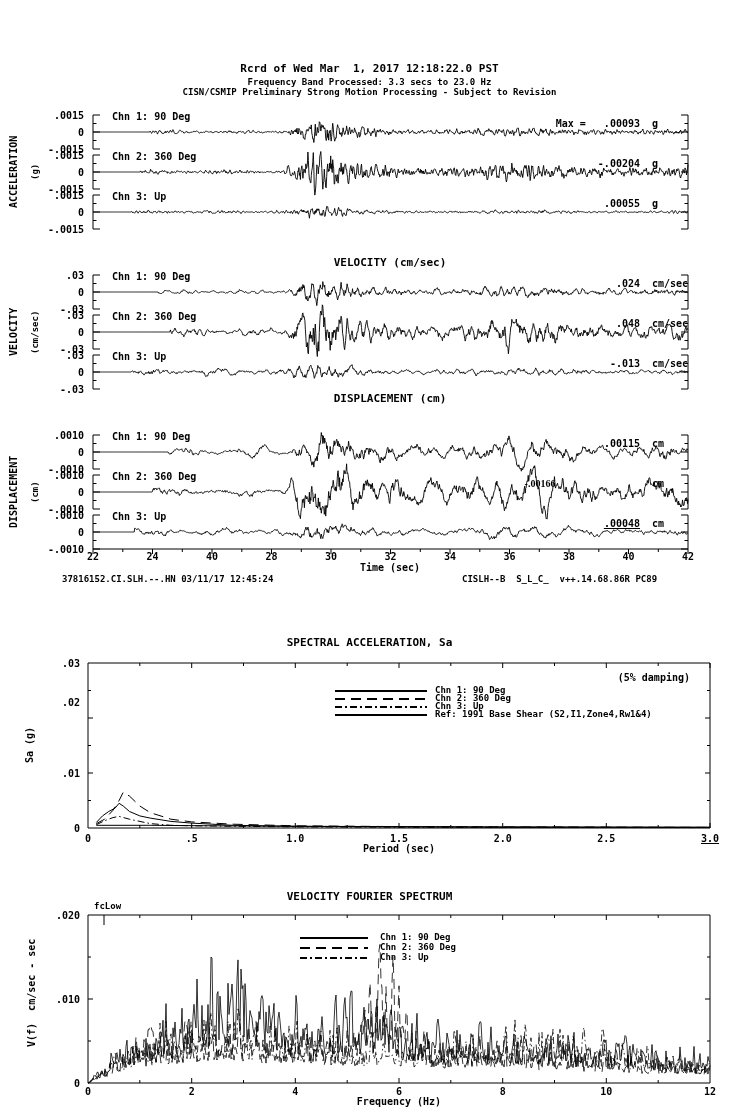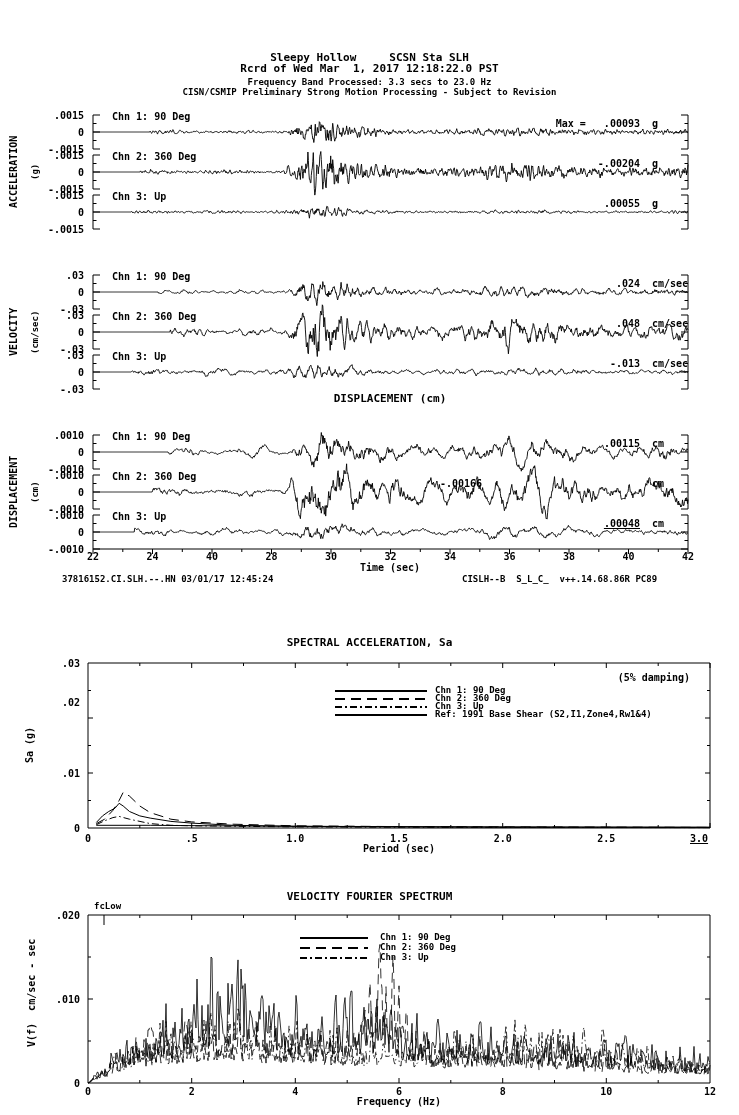--- a/index.html
+++ b/index.html
@@ -20,36 +20,36 @@
   .ls{position:absolute;height:2px}
   .ls-solid{background:#000}
   .ls-longdash{background:repeating-linear-gradient(90deg,#000 0 10px,transparent 10px 16px)}
   .ls-dashdot{background:repeating-linear-gradient(90deg,#000 0 7px,transparent 7px 10px,#000 10px 12px,transparent 12px 15px)}
 </style>
 </head>
 <body>
 
 <div class="page">
 
-  <div class="hdr f11" style="top:52px">Sleepy Hollow     SCSN Sta SLH</div>
   <div class="hdr f11" style="top:63px">Rcrd of Wed Mar  1, 2017 12:18:22.0 PST</div>
   <div class="hdr f9" style="top:77px">Frequency Band Processed: 3.3 secs to 23.0 Hz</div>
   <div class="hdr f9" style="top:87px">CISN/CSMIP Preliminary Strong Motion Processing - Subject to Revision</div>
 
+  <div class="ptitle" style="top:256px">VELOCITY (cm/sec)</div>
   <div class="ptitle" style="top:392px">DISPLACEMENT (cm)</div>
 
   <div class="vtext" style="left:8px;top:112px;height:120px">ACCELERATION</div>
   <div class="vtext" style="left:30px;top:112px;height:120px;font-size:9px">(g)</div>
   <div class="vtext" style="left:8px;top:272px;height:120px">VELOCITY</div>
   <div class="vtext" style="left:30px;top:272px;height:120px;font-size:9px">(cm/sec)</div>
   <div class="vtext" style="left:8px;top:432px;height:120px">DISPLACEMENT</div>
   <div class="vtext" style="left:30px;top:432px;height:120px;font-size:9px">(cm)</div>
 
   <div class="xlab" style="left:290px;top:562px;width:200px">Time (sec)</div>
-  <div class="t f9" style="left:62px;top:574px">37816152.CI.SLH.--.HN 03/01/17 12:45:24</div>
+  <div class="t f9" style="left:62px;top:574px">37816152.CI.SLH.--.HN 03/11/17 12:45:24</div>
   <div class="t f9" style="left:462px;top:574px">CISLH--B  S_L_C_  v++.14.68.86R PC89</div>
 
   <div class="ctitle" style="top:636px">SPECTRAL ACCELERATION, Sa</div>
   <div class="t f10" style="left:490px;top:672px;width:200px;text-align:right">(5% damping)</div>
   <div class="vtext" style="left:24px;top:695px;height:100px">Sa (g)</div>
   <div class="xlab" style="left:299px;top:843px;width:200px">Period (sec)</div>
 
   <div class="ctitle" style="top:890px">VELOCITY FOURIER SPECTRUM</div>
   <div class="t f9" style="left:94px;top:901px">fcLow</div>
   <div class="vtext" style="left:26px;top:905px;height:175px">V(f)  cm/sec - sec</div>
@@ -129,21 +129,21 @@
       <div class="t" style="left: 34px; width: 50px; text-align: right; top: 430px;">.0010</div>
       <div class="t" style="left: 34px; width: 50px; text-align: right; top: 447px;">0</div>
       <div class="t" style="left: 34px; width: 50px; text-align: right; top: 464px;">-.0010</div>
       <div class="t" style="left: 112px; top: 431px;">Chn 1: 90 Deg</div>
       <div class="t" style="left: 440px; width: 200px; text-align: right; top: 438px;">.00115</div>
       <div class="t" style="left: 652px; top: 438px;">cm</div>
       <div class="t" style="left: 34px; width: 50px; text-align: right; top: 470px;">.0010</div>
       <div class="t" style="left: 34px; width: 50px; text-align: right; top: 487px;">0</div>
       <div class="t" style="left: 34px; width: 50px; text-align: right; top: 504px;">-.0010</div>
       <div class="t" style="left: 112px; top: 471px;">Chn 2: 360 Deg</div>
-      <div class="t" style="left: 440px; width: 200px; text-align: left; top: 478px;">-.00166</div>
+      <div class="t" style="left: 440px; width: 200px; text-align: center; top: 478px; font-family: Liberation Serif, serif;">-.00166</div>
       <div class="t" style="left: 652px; top: 478px;">cm</div>
       <div class="t" style="left: 34px; width: 50px; text-align: right; top: 510px;">.0010</div>
       <div class="t" style="left: 34px; width: 50px; text-align: right; top: 527px;">0</div>
       <div class="t" style="left: 34px; width: 50px; text-align: right; top: 544px;">-.0010</div>
       <div class="t" style="left: 112px; top: 511px;">Chn 3: Up</div>
       <div class="t" style="left: 440px; width: 200px; text-align: right; top: 518px; text-decoration: underline;">.00048</div>
       <div class="t" style="left: 652px; top: 518px;">cm</div>
       <div class="t" style="left: 78px; width: 30px; text-align: center; top: 551px;">22</div>
       <div class="t" style="left: 137.5px; width: 30px; text-align: center; top: 551px;">24</div>
       <div class="t" style="left: 197px; width: 30px; text-align: center; top: 551px;">40</div>
@@ -166,21 +166,21 @@
       <div class="t" style="left: 30px; width: 50px; text-align: right; top: 823px;">0</div>
       <div class="t" style="left: 30px; width: 50px; text-align: right; top: 768px;">.01</div>
       <div class="t" style="left: 30px; width: 50px; text-align: right; top: 697px;">.02</div>
       <div class="t" style="left: 30px; width: 50px; text-align: right; top: 658px;">.03</div>
       <div class="t" style="left: 68px; width: 40px; text-align: center; top: 833px;">0</div>
       <div class="t" style="left: 171.667px; width: 40px; text-align: center; top: 833px;">.5</div>
       <div class="t" style="left: 275.333px; width: 40px; text-align: center; top: 833px;">1.0</div>
       <div class="t" style="left: 379px; width: 40px; text-align: center; top: 833px;">1.5</div>
       <div class="t" style="left: 482.667px; width: 40px; text-align: center; top: 833px;">2.0</div>
       <div class="t" style="left: 586.333px; width: 40px; text-align: center; top: 833px;">2.5</div>
-      <div class="t" style="left: 690px; width: 40px; text-align: left; top: 833px; text-decoration: underline;">3.0</div>
+      <div class="t" style="left: 690px; width: 40px; text-align: center; top: 833px; text-decoration: underline;">3.0</div>
       <div class="ls ls-solid" style="left: 335px; top: 690px; width: 92px;"></div>
       <div class="t" style="left: 435px; top: 686px; font-size: 9px; line-height: 9px;">Chn 1: 90 Deg</div>
       <div class="ls ls-longdash" style="left: 335px; top: 698px; width: 92px;"></div>
       <div class="t" style="left: 435px; top: 694px; font-size: 9px; line-height: 9px;">Chn 2: 360 Deg</div>
       <div class="ls ls-dashdot" style="left: 335px; top: 706px; width: 92px;"></div>
       <div class="t" style="left: 435px; top: 702px; font-size: 9px; line-height: 9px;">Chn 3: Up</div>
       <div class="ls ls-solid" style="left: 335px; top: 714px; width: 92px;"></div>
       <div class="t" style="left: 435px; top: 710px; font-size: 9px; line-height: 9px;">Ref: 1991 Base Shear (S2,I1,Zone4,Rw1&amp;4)</div>
       <svg width="739" height="203" style="left: 0px; top: 912px;">
         <path d="M88 3H710V171H88Z" fill="none" stroke="#000" stroke-width="1"></path>

